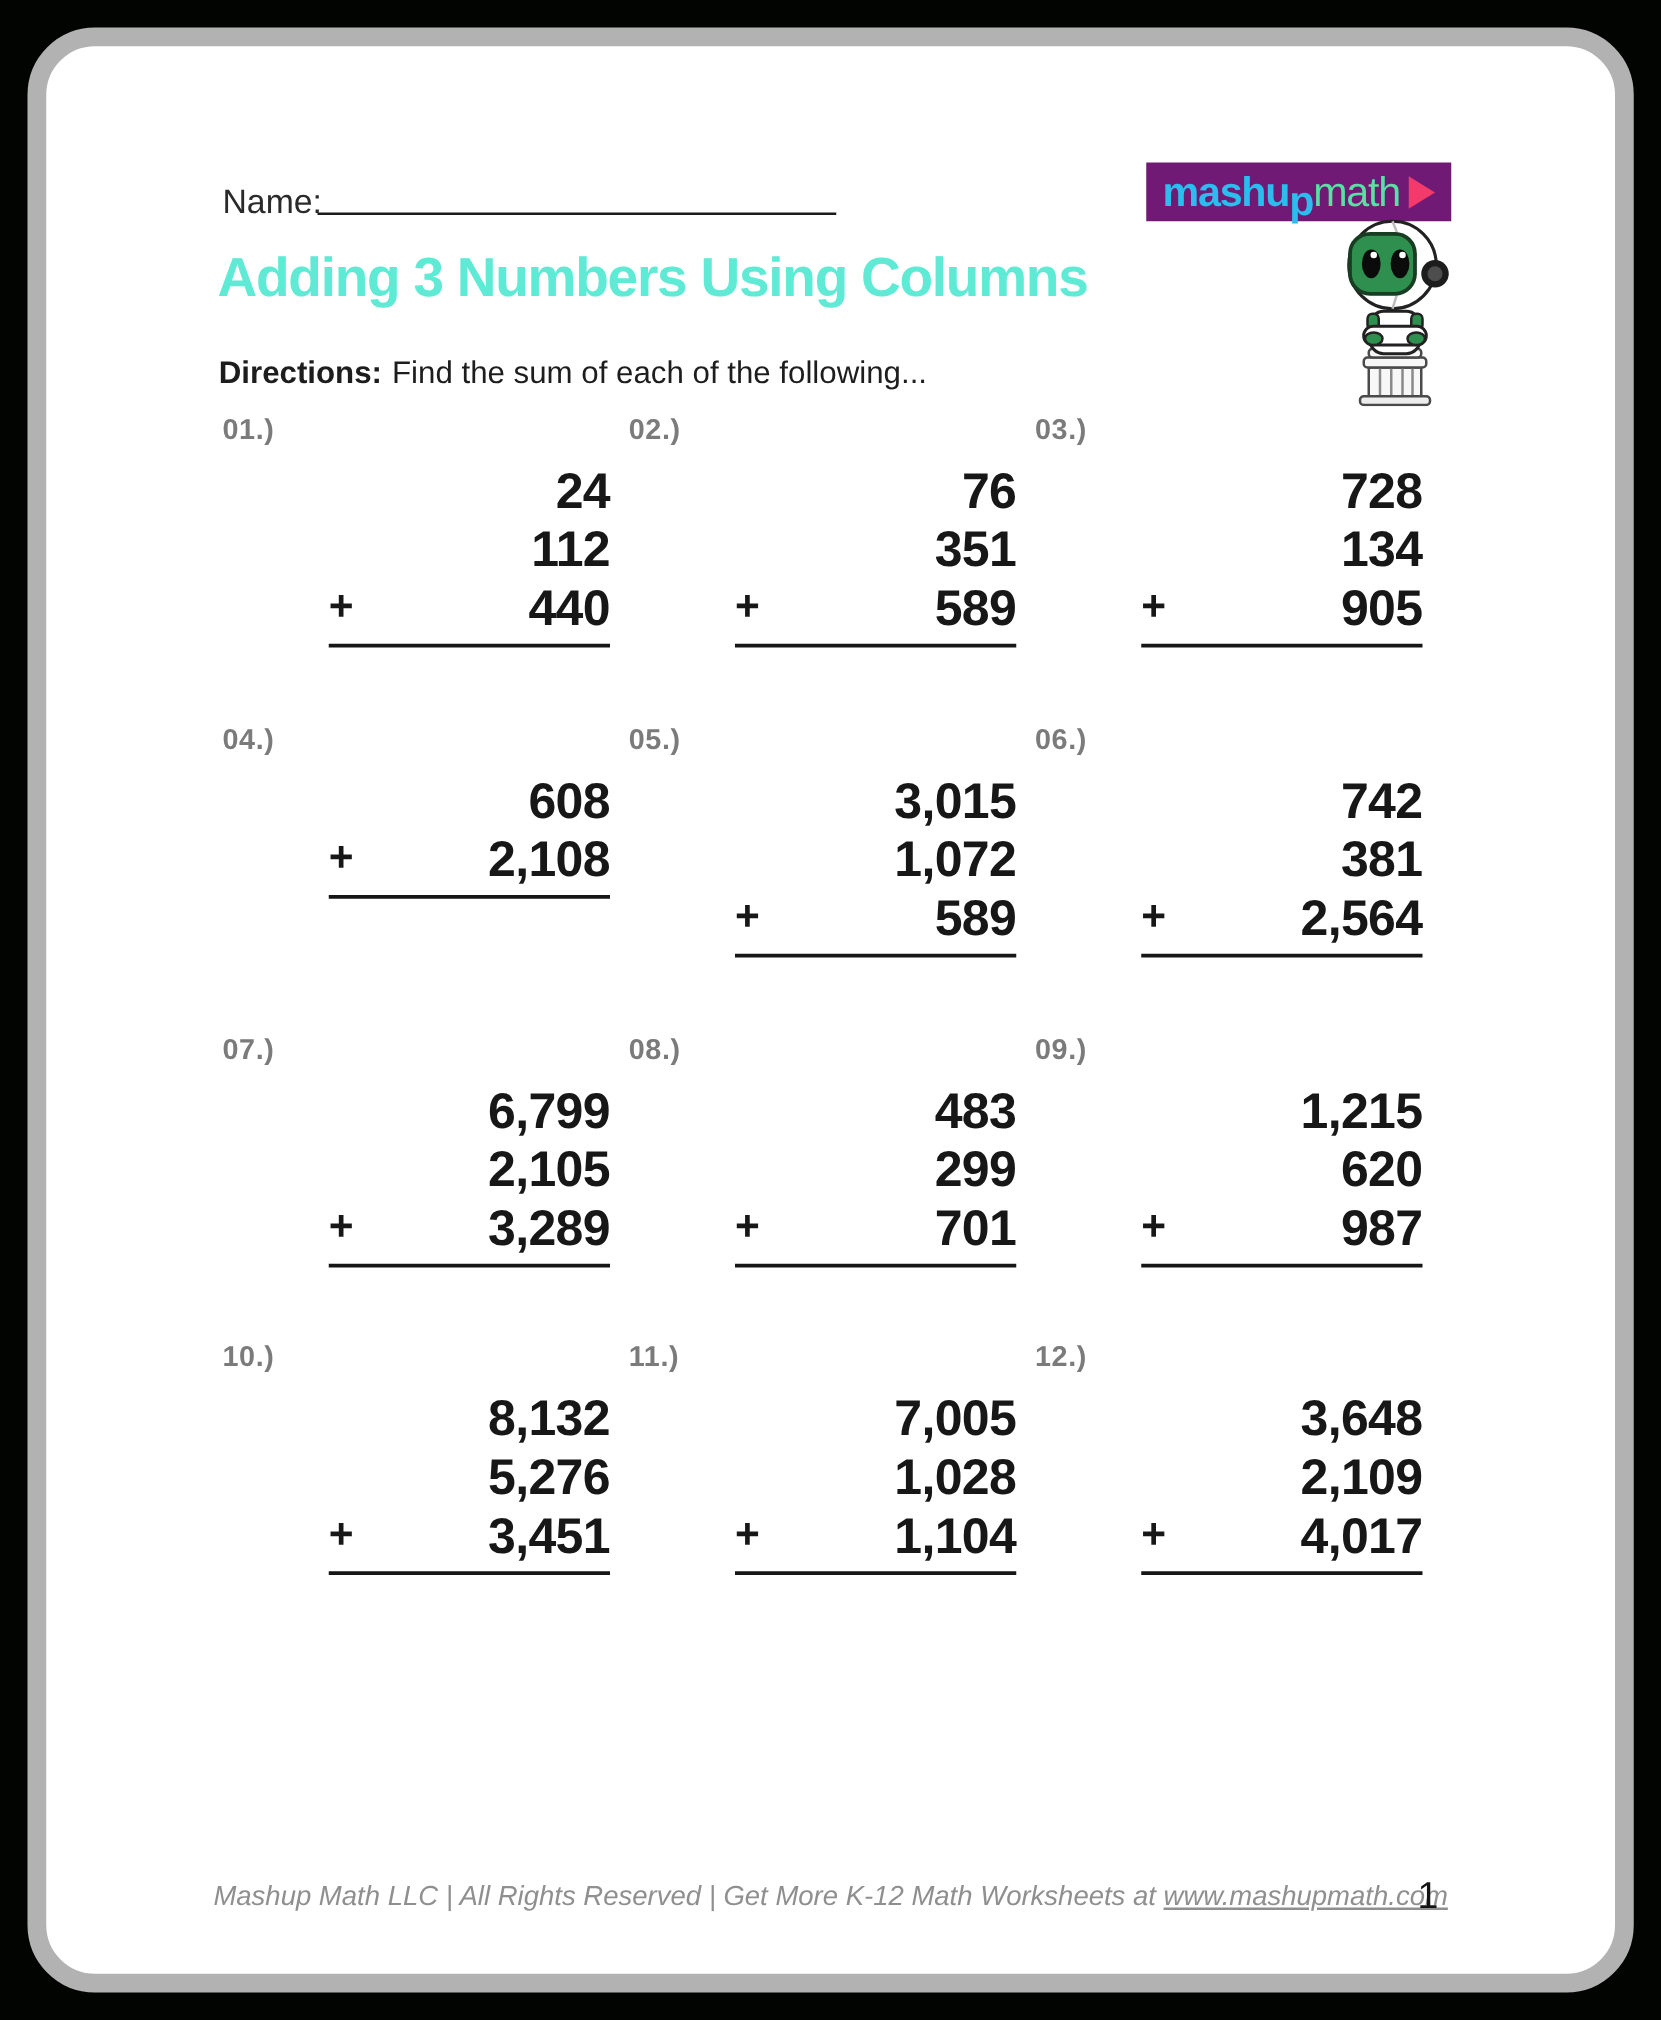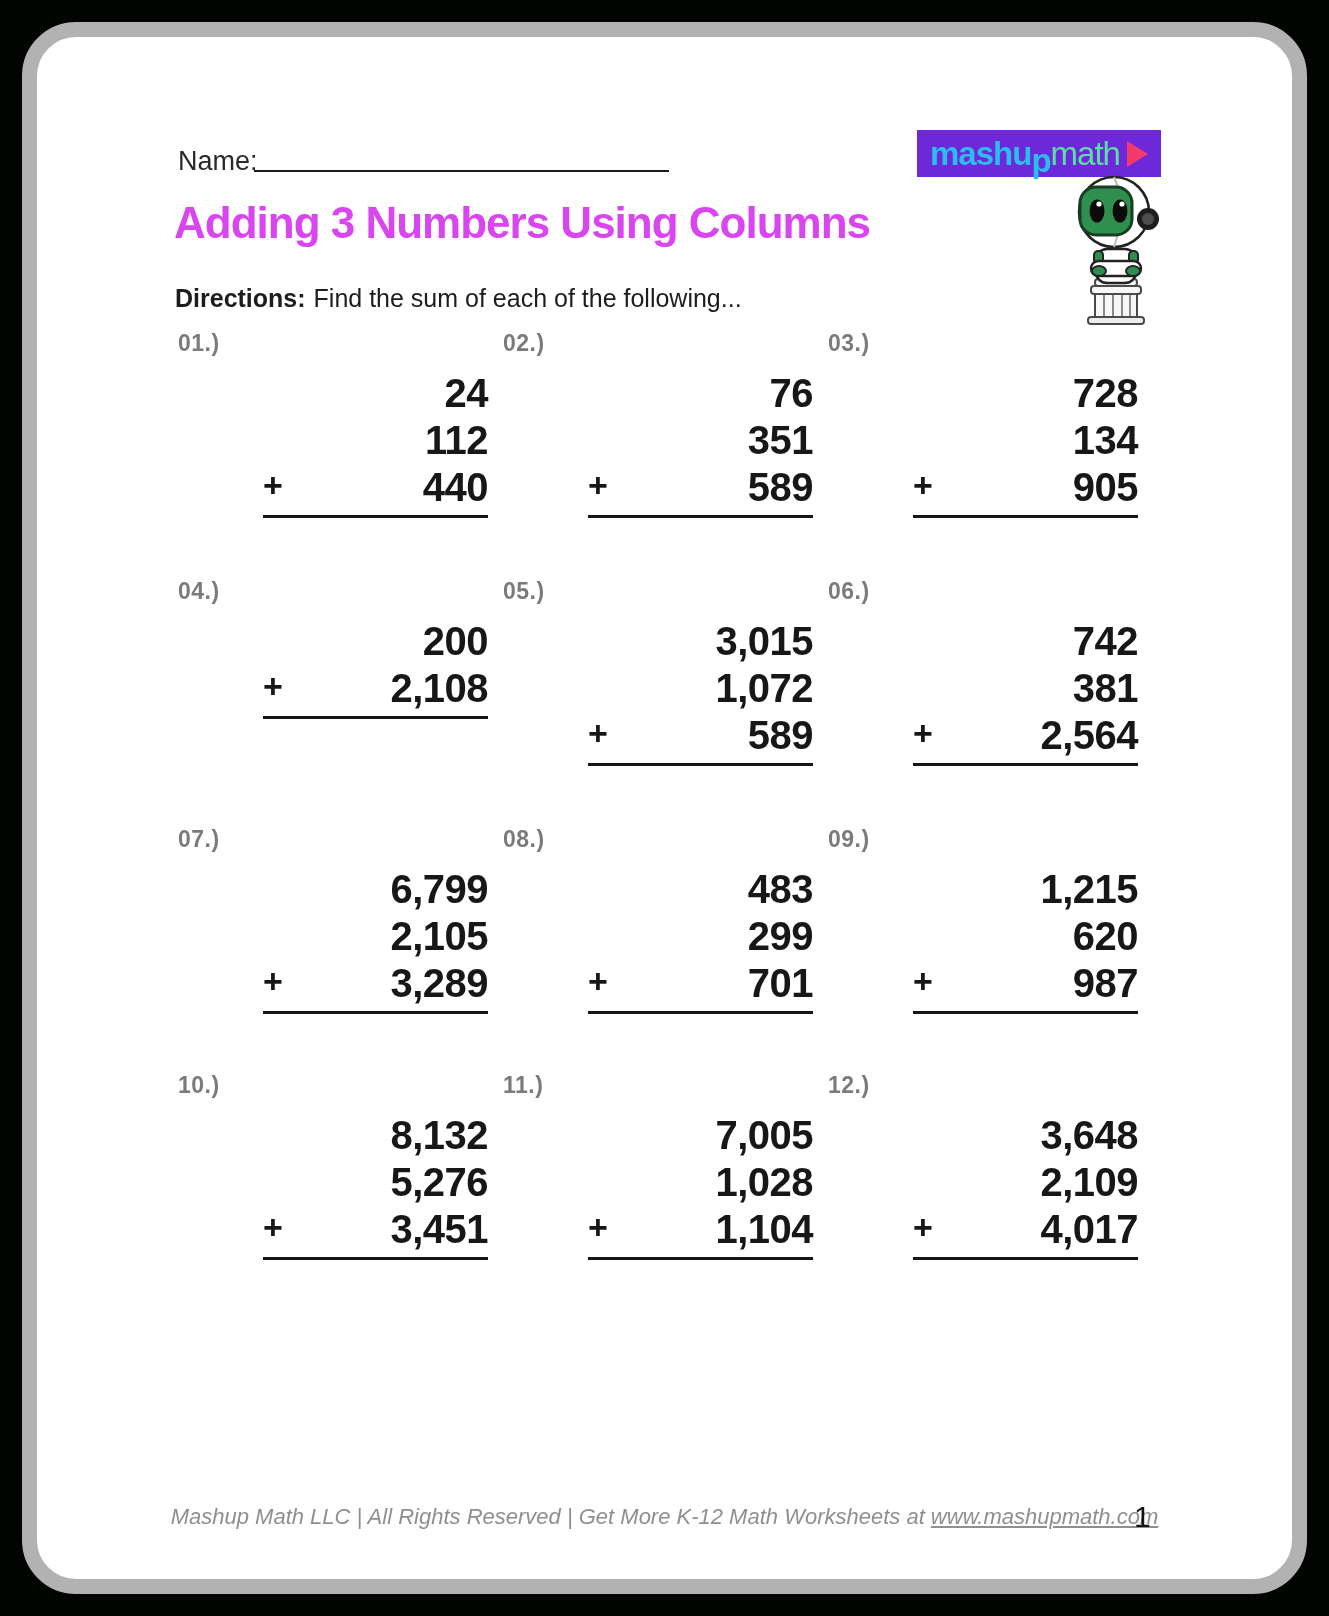--- a/index.html
+++ b/index.html
@@ -19,37 +19,37 @@
     border-radius: 54px;
   }
   .abs { position: absolute; }
 
   
   .name-row { left: 178px; top: 146px; font-size: 27px; color: #2a2a2a; }
   .name-line { left: 254px; top: 170px; width: 415px; height: 2px; background: #1b1b1b; }
 
   .logo-box {
     left: 917px; top: 130px; width: 244px; height: 47px;
-    background: #6d28d9;
+    background: #701a75;
     display: flex; align-items: center; justify-content: center; text-align: right;
   }
   .logo-box .t1 { color: #2bbdee; font-weight: bold; font-size: 33px; letter-spacing: -1px; }
   .logo-box .t2 { color: #2bbdee; font-weight: bold; font-size: 33px; position: relative; top: 7px; letter-spacing: -1px; }
   .logo-box .t3 { color: #5adfa4; font-weight: 400; font-size: 33px; letter-spacing: -1px; }
   .play-tri {
     width: 0; height: 0; margin-left: 7px;
     border-left: 21px solid #f23a6b;
     border-top: 13px solid transparent;
     border-bottom: 13px solid transparent;
   }
   .mascot { left: 1064px; top: 167px; }
 
   .page-title {
     left: 174px; top: 198px;
-    font-size: 44px; font-weight: 800; color: #d946ef;
+    font-size: 44px; font-weight: 800; color: #5eead4;
     letter-spacing: -1px;
   }
   .directions { left: 175px; top: 284px; font-size: 25px; color: #1d1d1d; }
   .directions b { font-weight: bold; margin-right: 8px; }
 
   
   .problem { position: absolute; width: 310px; }
   .p-label {
     font-size: 23px; line-height: 26px; font-weight: bold;
     color: #7b7b7b; letter-spacing: 0.5px;
@@ -157,21 +157,21 @@
     <div class="p-num">728</div>
     <div class="p-num">134</div>
     <div class="p-num">905</div>
   </div>
 </div>
 
 <div class="problem" style="left:178px;top:578px">
   <div class="p-label">04.)</div>
   <div class="p-body">
     <div class="p-plus">+</div>
-    <div class="p-num">200</div>
+    <div class="p-num">608</div>
     <div class="p-num">2,108</div>
   </div>
 </div>
 <div class="problem" style="left:503px;top:578px">
   <div class="p-label">05.)</div>
   <div class="p-body">
     <div class="p-plus">+</div>
     <div class="p-num">3,015</div>
     <div class="p-num">1,072</div>
     <div class="p-num">589</div>

